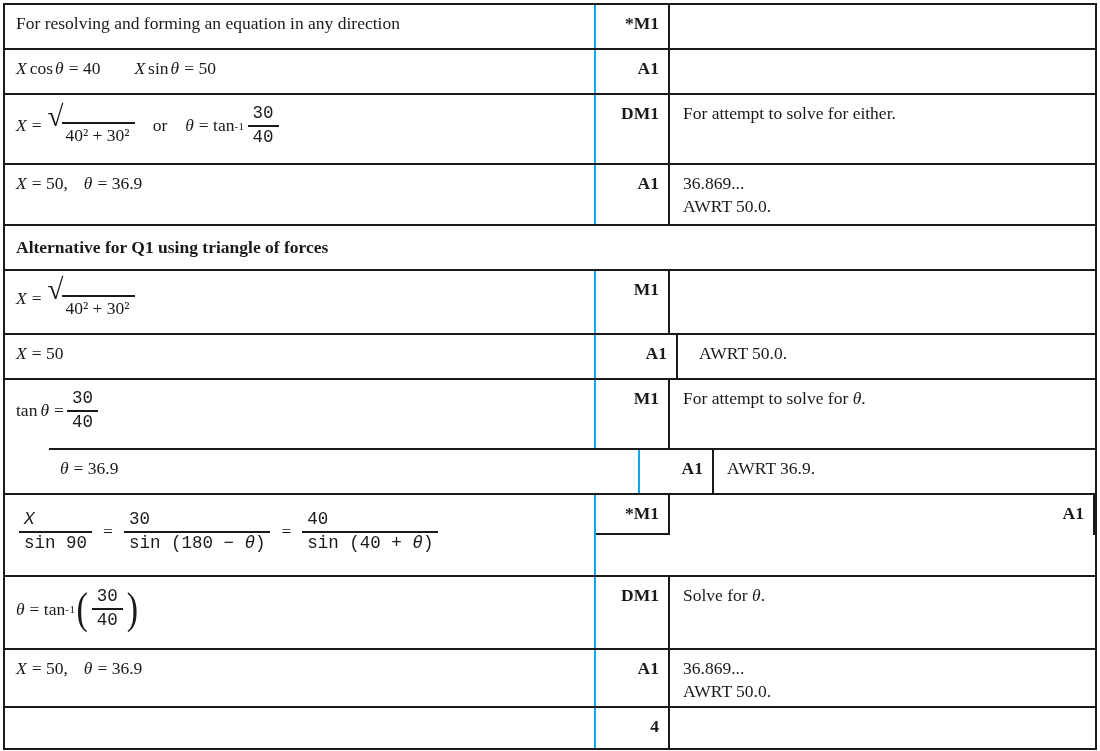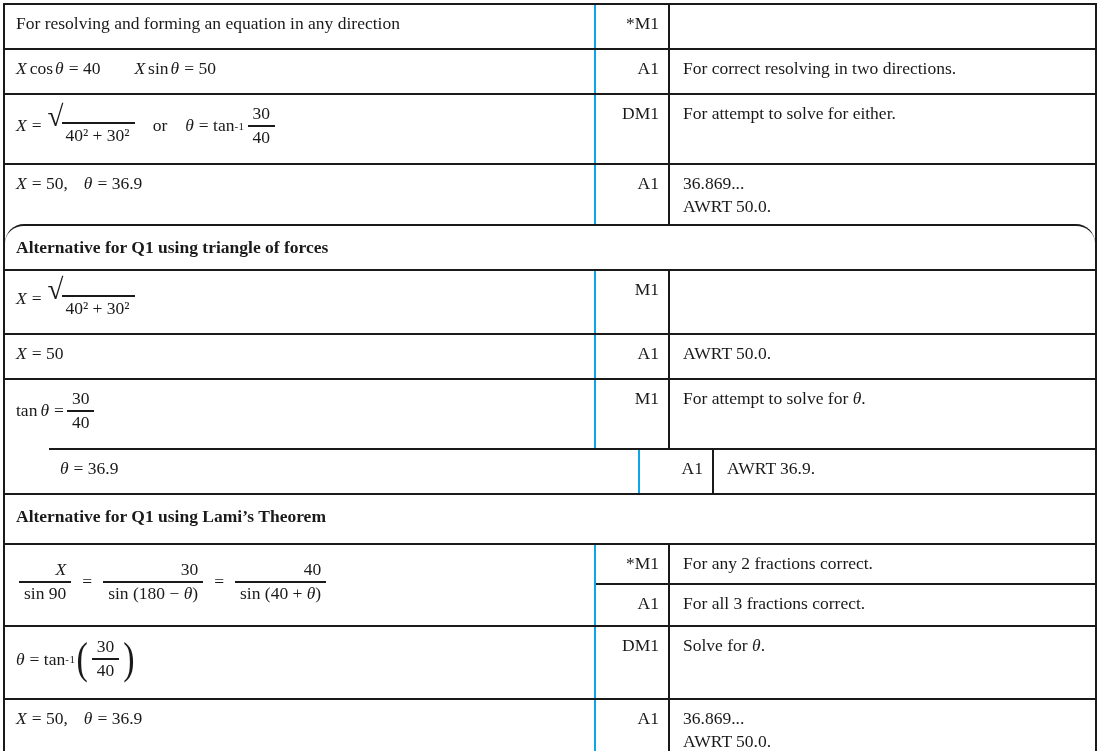--- a/index.html
+++ b/index.html
@@ -18,33 +18,33 @@
     border: 2px solid #1a1a1a;
     background: #fff;
   }
   .tr { display: grid; grid-template-columns: 591px 74px 1fr; }
   .tr + .tr { border-top: 2px solid #1a1a1a; }
   .c1 { border-right: 2px solid #0ea5e9; padding: 8px 10px 14px 11px; }
   .c2 {
     border-right: 2px solid #1a1a1a;
     text-align: right;
     padding: 8px 9px 0 4px;
-    font-weight: normal;
+    font-weight: bold;
   }
   .c3 { padding: 8px 10px 4px 13px; }
   .header-row { display: block; font-weight: bold; padding: 11px 10px 8px 11px; }
   .math-center { display: flex; align-items: center; }
   .it { font-style: italic; }
   .fn { margin: 0 2px 0 3px; }
   .rel { margin-left: 5px; }
   .gap-wide { margin-left: 34px; }
   .gap-or { margin: 12px 18px; }
   .eqsign { margin: 0 8px; }
   
-  .frac { display: inline-block; vertical-align: middle; text-align: right; margin: 0 3px; }
+  .frac { display: inline-block; vertical-align: middle; text-align: left; margin: 0 3px; font-family: Liberation Mono, monospace; }
   .frac > span { display: block; line-height: 1.25; padding: 0 5px; }
   .frac .den { border-top: 2px solid #1a1a1a; }
   
   .sqrt { display: inline-flex; align-items: flex-start; margin-left: 6px; }
   .rsym { font-size: 29px; line-height: 21px; margin-right: -2px; }
   .rbody { border-top: 2px solid #1a1a1a; padding: 1px 5px 0 4px; margin-top: 16px; }
   
   .sup { font-size: 11px; vertical-align: super; letter-spacing: 0.5px; }
   
   .bigp {
@@ -73,23 +73,20 @@
     </div>
   </div>
 
   <div class="tr" style="min-height:43px;">
     <div class="c1">
       <span class="it">X</span><span class="fn">cos</span><span class="it">θ</span><span class="rel">= 40</span><span class="it gap-wide">X</span><span class="fn">sin</span><span class="it">θ</span><span class="rel">= 50</span>
     </div>
     <div class="c2">
       <span>A1</span>
     </div>
-    <div class="c3">
-      <span>For correct resolving in two directions.</span>
-    </div>
   </div>
 
   <div class="tr" style="min-height:66px;">
     <div class="c1 math-center">
       <span class="it">X</span>
         <span class="rel">=</span>
         <span class="sqrt">
           <span class="rsym">√</span>
           <span class="rbody">40² + 30²</span>
         </span>
@@ -116,39 +113,39 @@
     </div>
     <div class="c2">
       <span>A1</span>
     </div>
     <div class="c3">
       <div>36.869...</div>
       <div class="line2">AWRT 50.0.</div>
     </div>
   </div>
 
-  <div class="tr header-row" style="min-height:45px;border-radius:19px;">
+  <div class="tr header-row" style="min-height:45px;">
     <span>Alternative for Q1 using triangle of forces</span>
   </div>
 
   <div class="tr" style="min-height:49px;">
     <div class="c1 math-center">
       <span class="it">X</span>
         <span class="rel">=</span>
         <span class="sqrt">
           <span class="rsym">√</span>
           <span class="rbody">40² + 30²</span>
         </span>
     </div>
     <div class="c2">
       <span>M1</span>
     </div>
   </div>
 
-  <div class="tr" style="min-height:42px;">
+  <div class="tr" style="min-height:42px;gap:8px;">
     <div class="c1">
       <span class="it">X</span><span class="rel">= 50</span>
     </div>
     <div class="c2">
       <span>A1</span>
     </div>
     <div class="c3">
       <span>AWRT 50.0.</span>
     </div>
   </div>
@@ -176,23 +173,20 @@
       <span class="it">θ</span><span class="rel">= 36.9</span>
     </div>
     <div class="c2">
       <span>A1</span>
     </div>
     <div class="c3">
       <span>AWRT 36.9.</span>
     </div>
   </div>
 
-  <div class="tr header-row" style="min-height:50px;">
-    <span>Alternative for Q1 using Lami’s Theorem</span>
-  </div>
 
   <div class="tr" style="min-height:82px; grid-template-rows:40px auto;">
     <div class="c1 math-center" style="grid-row:1 / 3;">
       <span class="frac">
           <span class="num it">X</span>
           <span class="den">sin 90</span>
         </span>
         <span class="eqsign">=</span>
         <span class="frac">
           <span class="num">30</span>
@@ -200,28 +194,22 @@
         </span>
         <span class="eqsign">=</span>
         <span class="frac">
           <span class="num">40</span>
           <span class="den"><span>sin (40 + </span><span class="it">θ</span><span>)</span></span>
         </span>
     </div>
     <div class="c2 subtop">
       <span>*M1</span>
     </div>
-    <div class="c3 subtop">
-      <span>For any 2 fractions correct.</span>
-    </div>
-    <div class="c2">
-      <span>A1</span>
-    </div>
-    <div class="c3">
-      <span>For all 3 fractions correct.</span>
+    <div class="c2">
+      <span>A1</span>
     </div>
   </div>
 
   <div class="tr" style="min-height:73px;">
     <div class="c1 math-center">
       <span class="it">θ</span>
         <span class="rel">= tan</span>
         <sup class="sup">-1</sup>
         <span class="bigp">(</span>
         <span class="frac">

